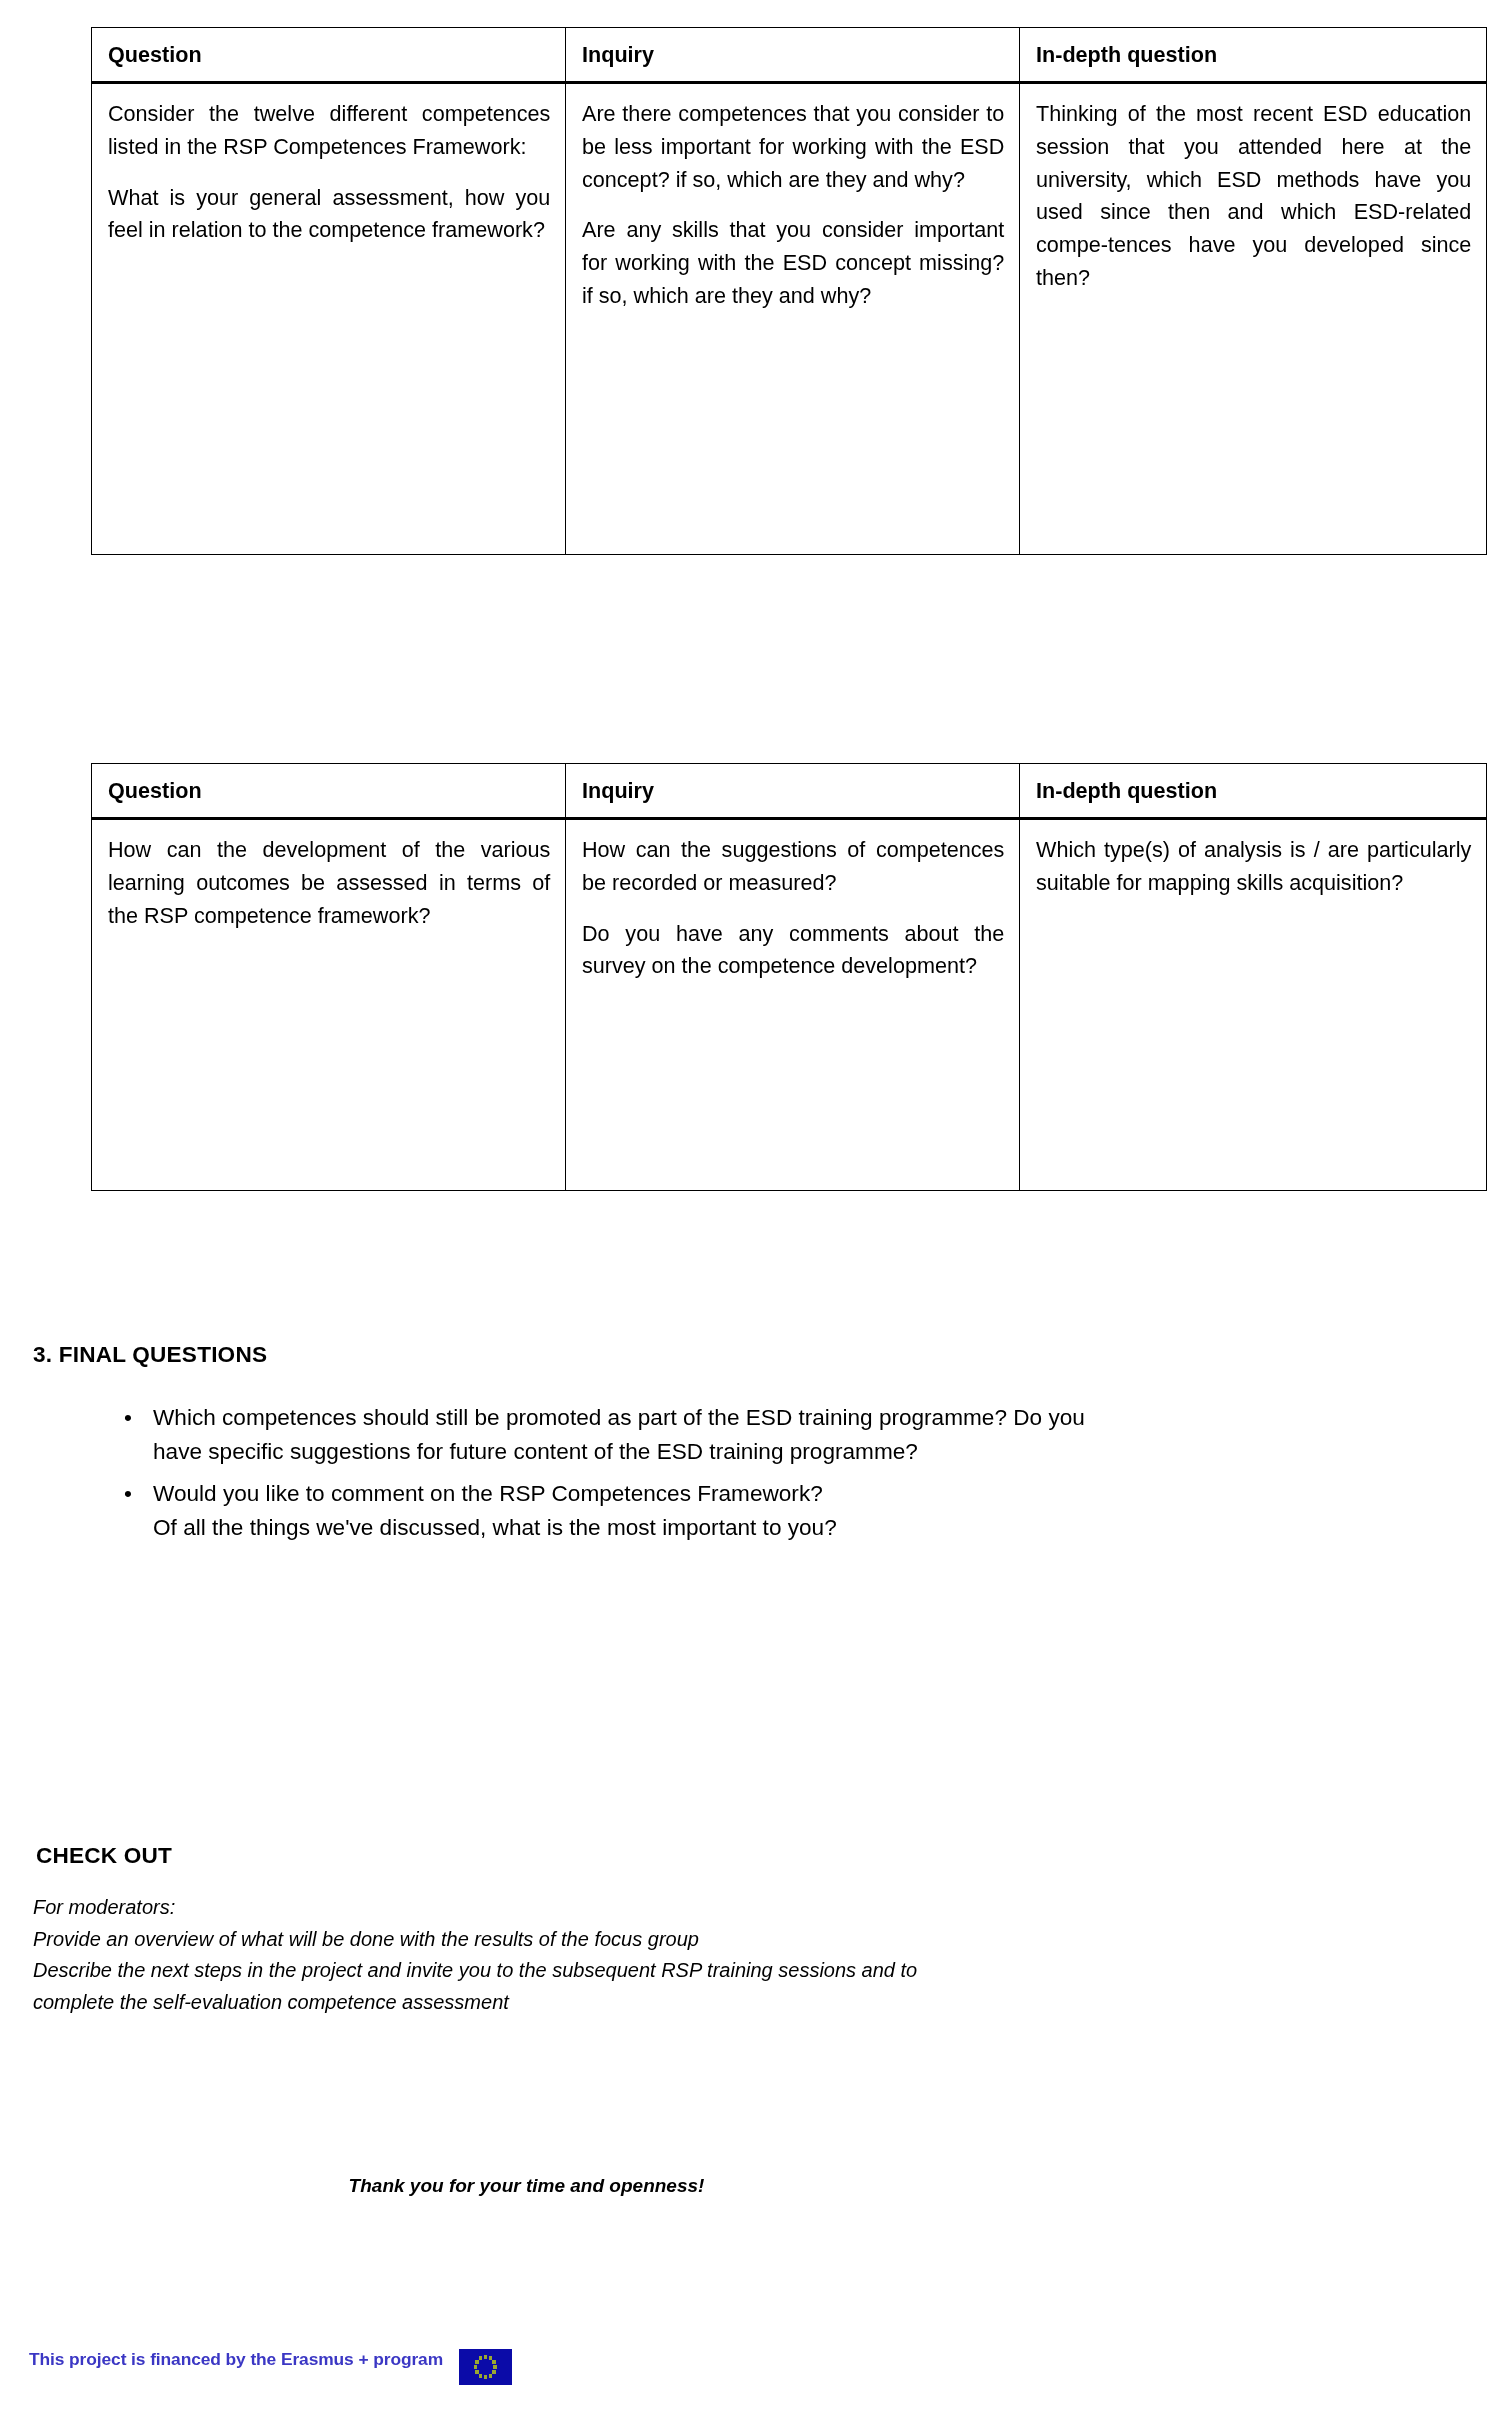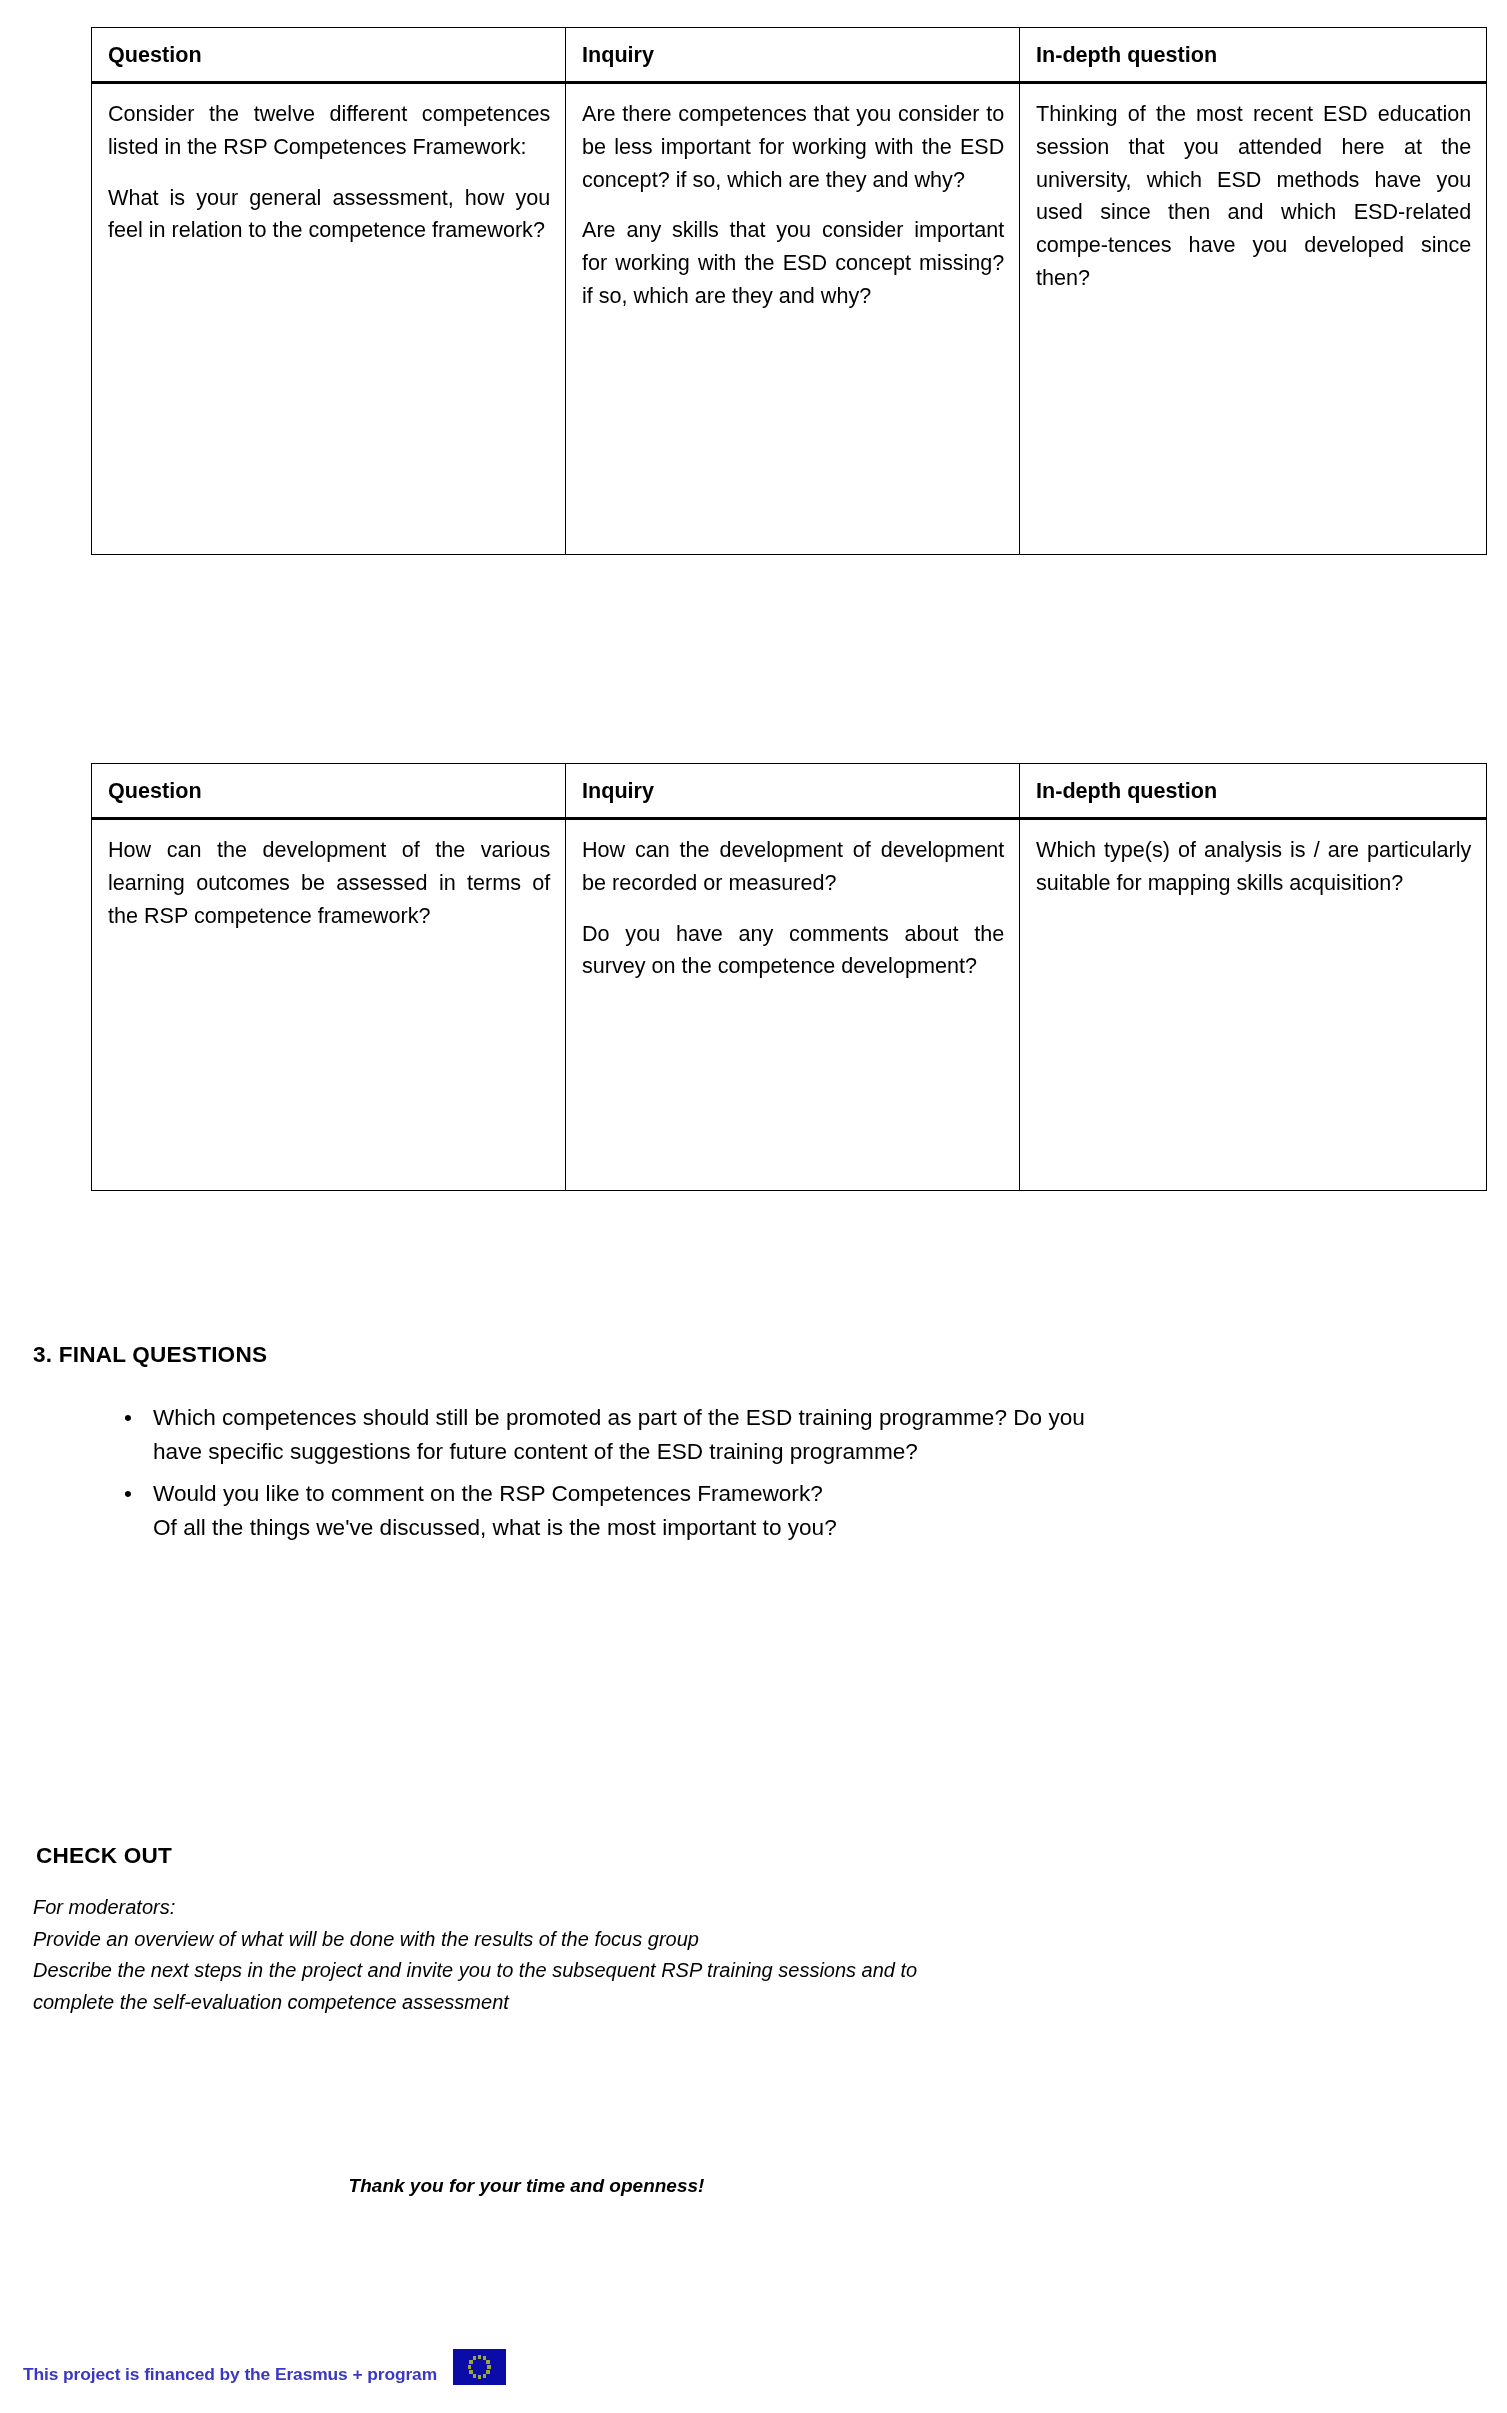--- a/index.html
+++ b/index.html
@@ -125,24 +125,24 @@
     width: 1053px;
     text-align: center;
     font-size: 19px;
     font-style: italic;
     font-weight: bold;
   }
 
   
   .footer {
     position: absolute;
-    left: 23px;
+    left: 29px;
     top: 2349px;
     display: flex;
-    align-items: flex-end;
+    align-items: flex-start;
     gap: 16px;
   }
   #footer-text {
     font-size: 17.4px;
     color: #3b37c4;
     font-weight: bold;
     letter-spacing: -0.1px;
   }
   .eu-flag {
     position: relative;
@@ -205,21 +205,21 @@
         <th>Inquiry</th>
         <th>In-depth question</th>
       </tr>
     </thead>
     <tbody>
       <tr>
         <td class="body-2">
           <p class="cellpara">How can the development of the various learning outcomes be assessed in terms of the RSP competence framework?</p>
         </td>
         <td class="body-2">
-          <p class="cellpara">How can the development of development be recorded or measured?</p>
+          <p class="cellpara">How can the suggestions of competences be recorded or measured?</p>
           <p class="cellpara">Do you have any comments about the survey on the competence development?</p>
         </td>
         <td class="body-2">
           <p class="cellpara">Which type(s) of analysis  is / are particularly suitable for mapping skills acquisition?</p>
         </td>
       </tr>
     </tbody>
   </table>
 
   <div class="section-heading" id="final-questions-heading">3. FINAL QUESTIONS</div>

